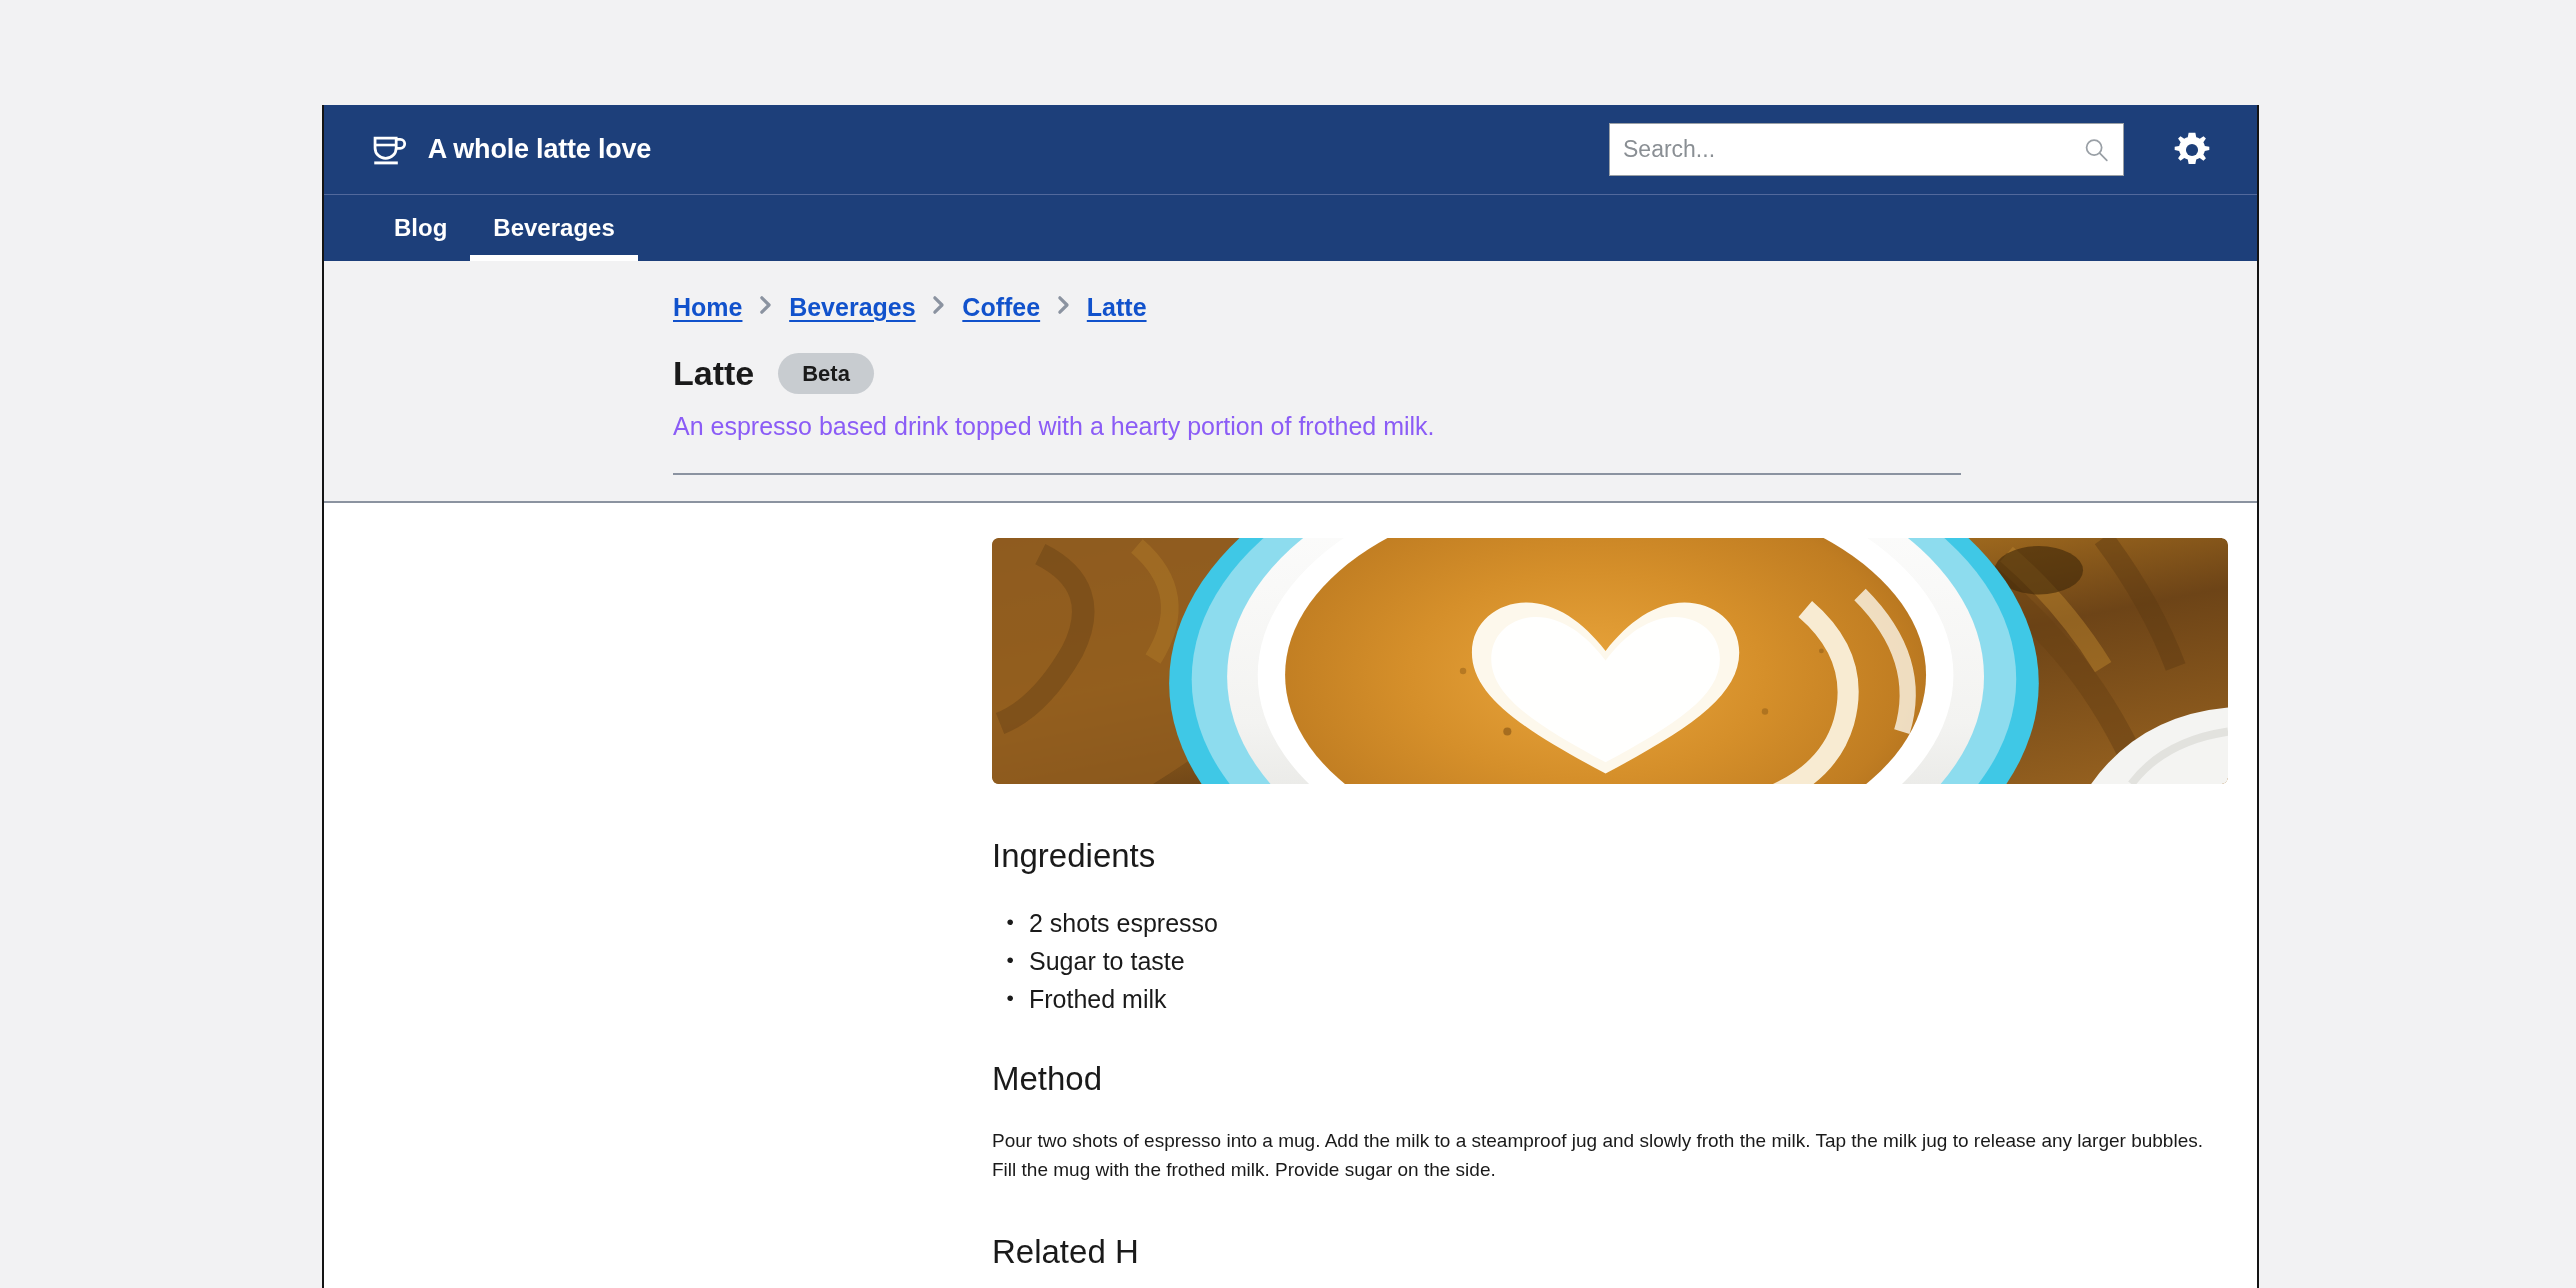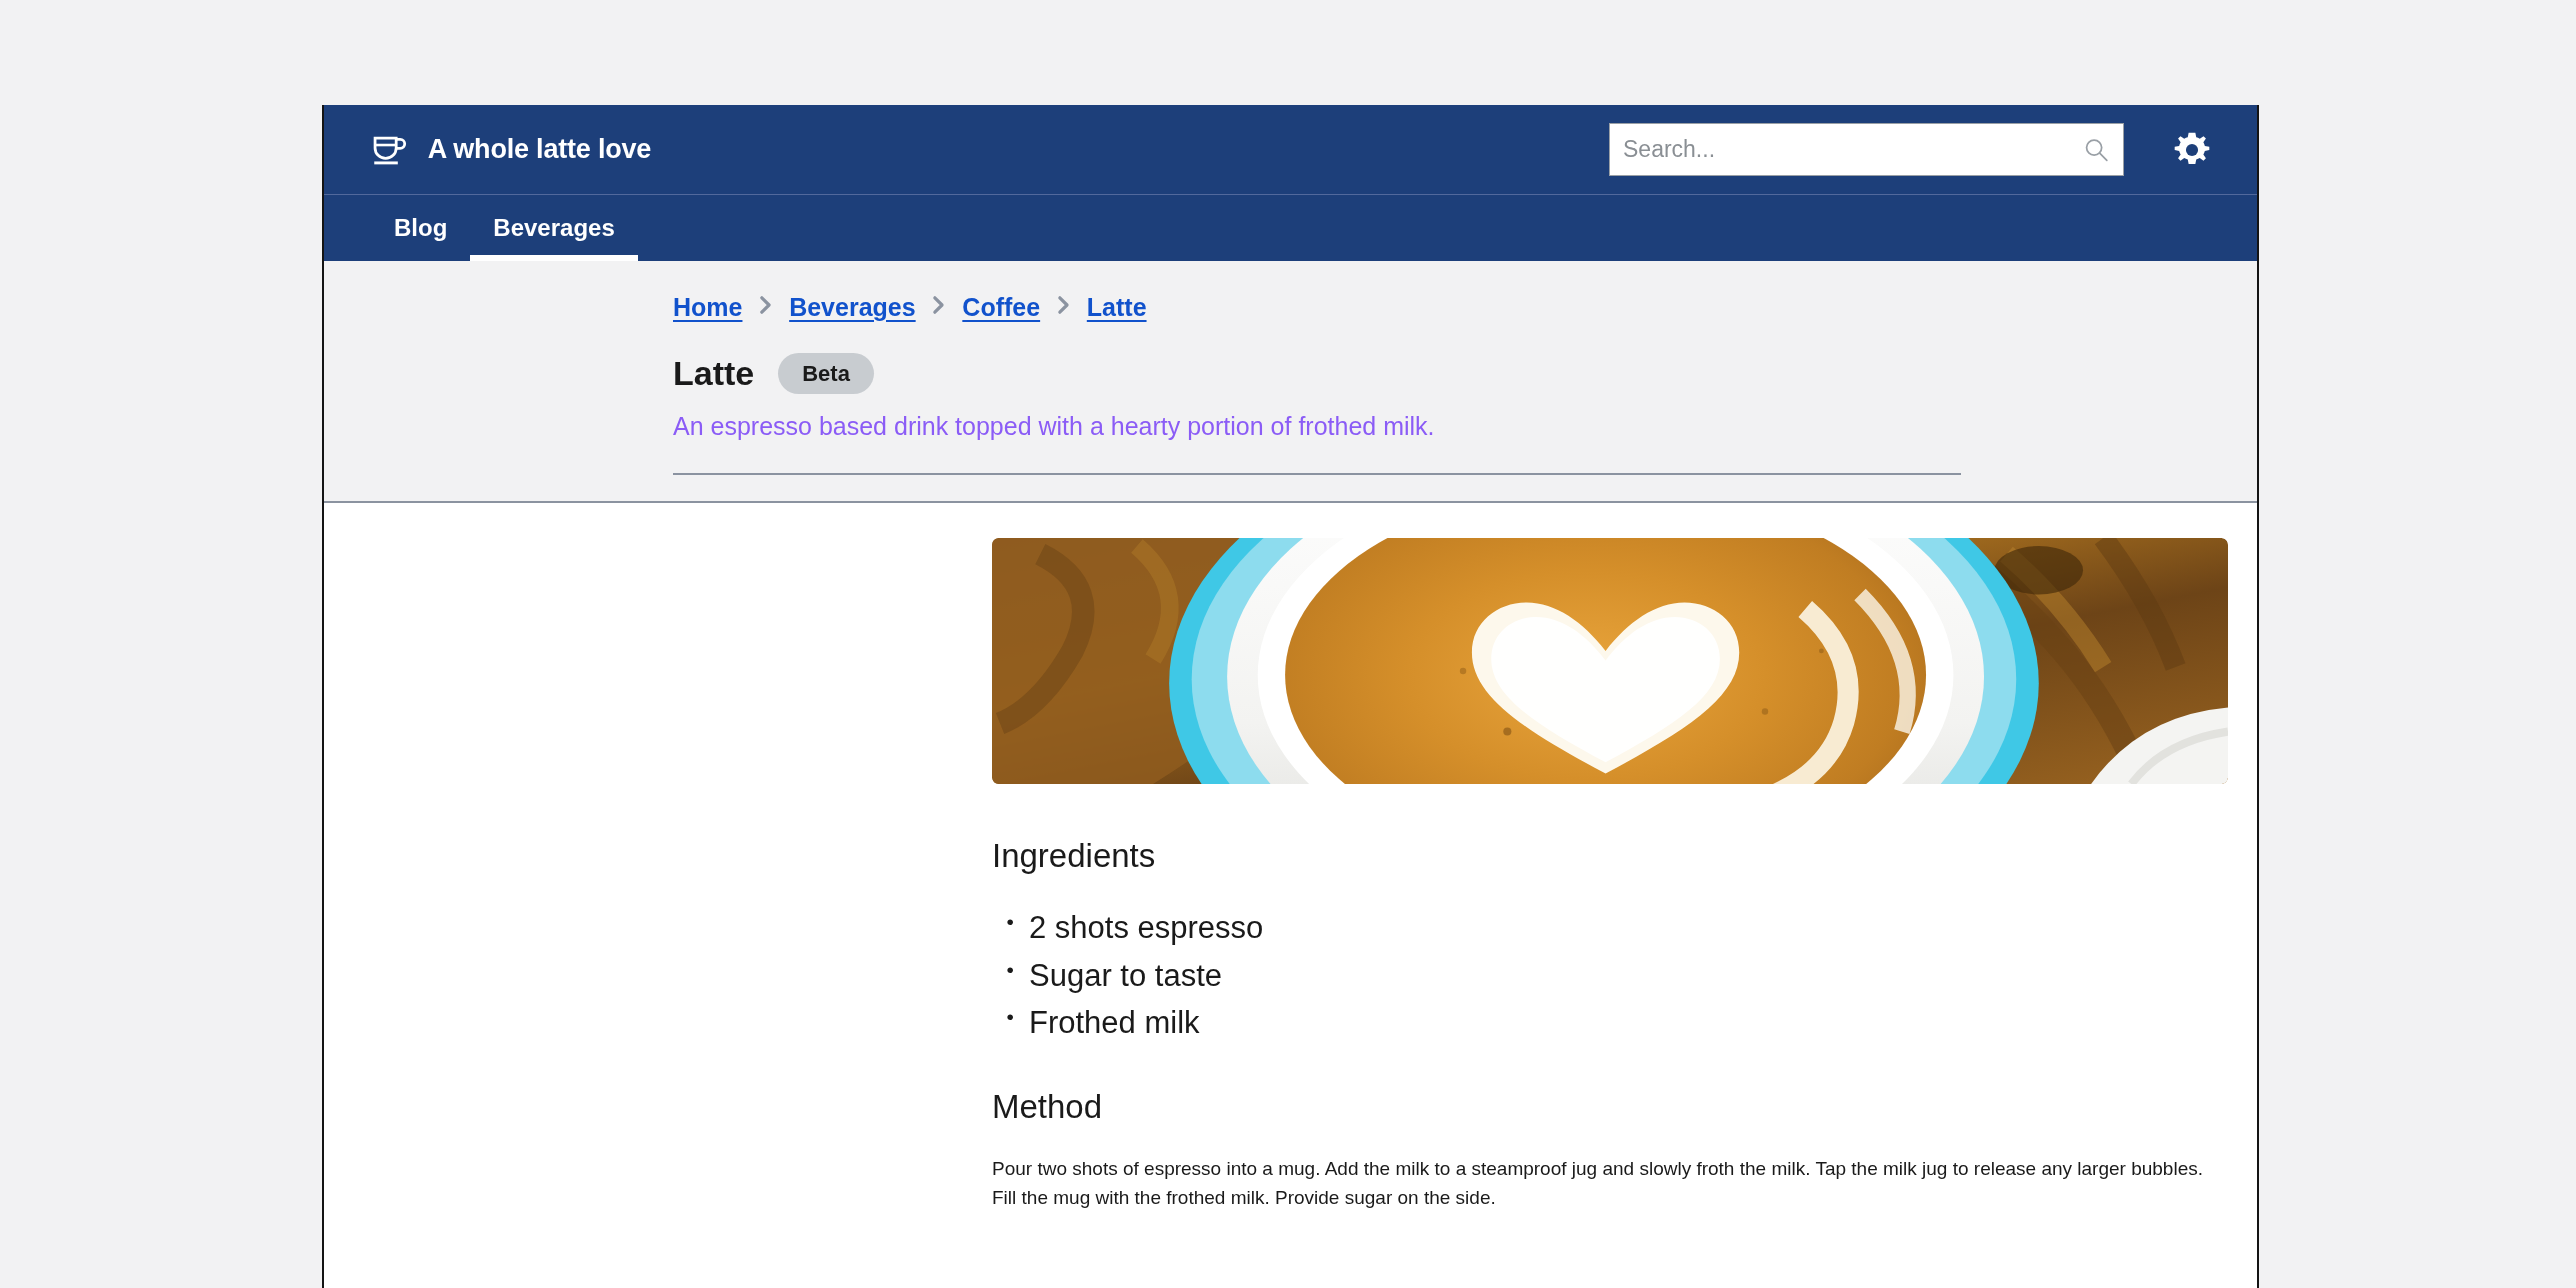--- a/index.html
+++ b/index.html
@@ -211,21 +211,21 @@
     margin-bottom: 29px;
   }
 
   .ingredient-list {
     list-style: none;
     margin: 0 0 42px 0;
     padding: 0;
   }
 
   .ingredient-list li {
-    font-size: 31px;
+    font-size: 25px;
     color: #1a1a1a;
     line-height: 1.52;
     padding-left: 37px;
     position: relative;
   }
 
   .ingredient-list li::before {
     content: "\2022";
     position: absolute;
     left: 14.5px;
@@ -400,18 +400,19 @@
       <h2 class="section-heading">Ingredients</h2>
       <ul class="ingredient-list">
         <li>2 shots espresso</li>
         <li>Sugar to taste</li>
         <li>Frothed milk</li>
       </ul>
 
       <h2 class="section-heading">Method</h2>
       <p class="method-text">Pour two shots of espresso into a mug. Add the milk to a steamproof jug and slowly froth the milk. Tap the milk jug to release any larger bubbles. Fill the mug with the frothed milk. Provide sugar on the side.</p>
 
+      <h2 class="cut-heading">Related H</h2>
 
     </div>
   </main>
 
 </div>
 
 
 </body></html>

